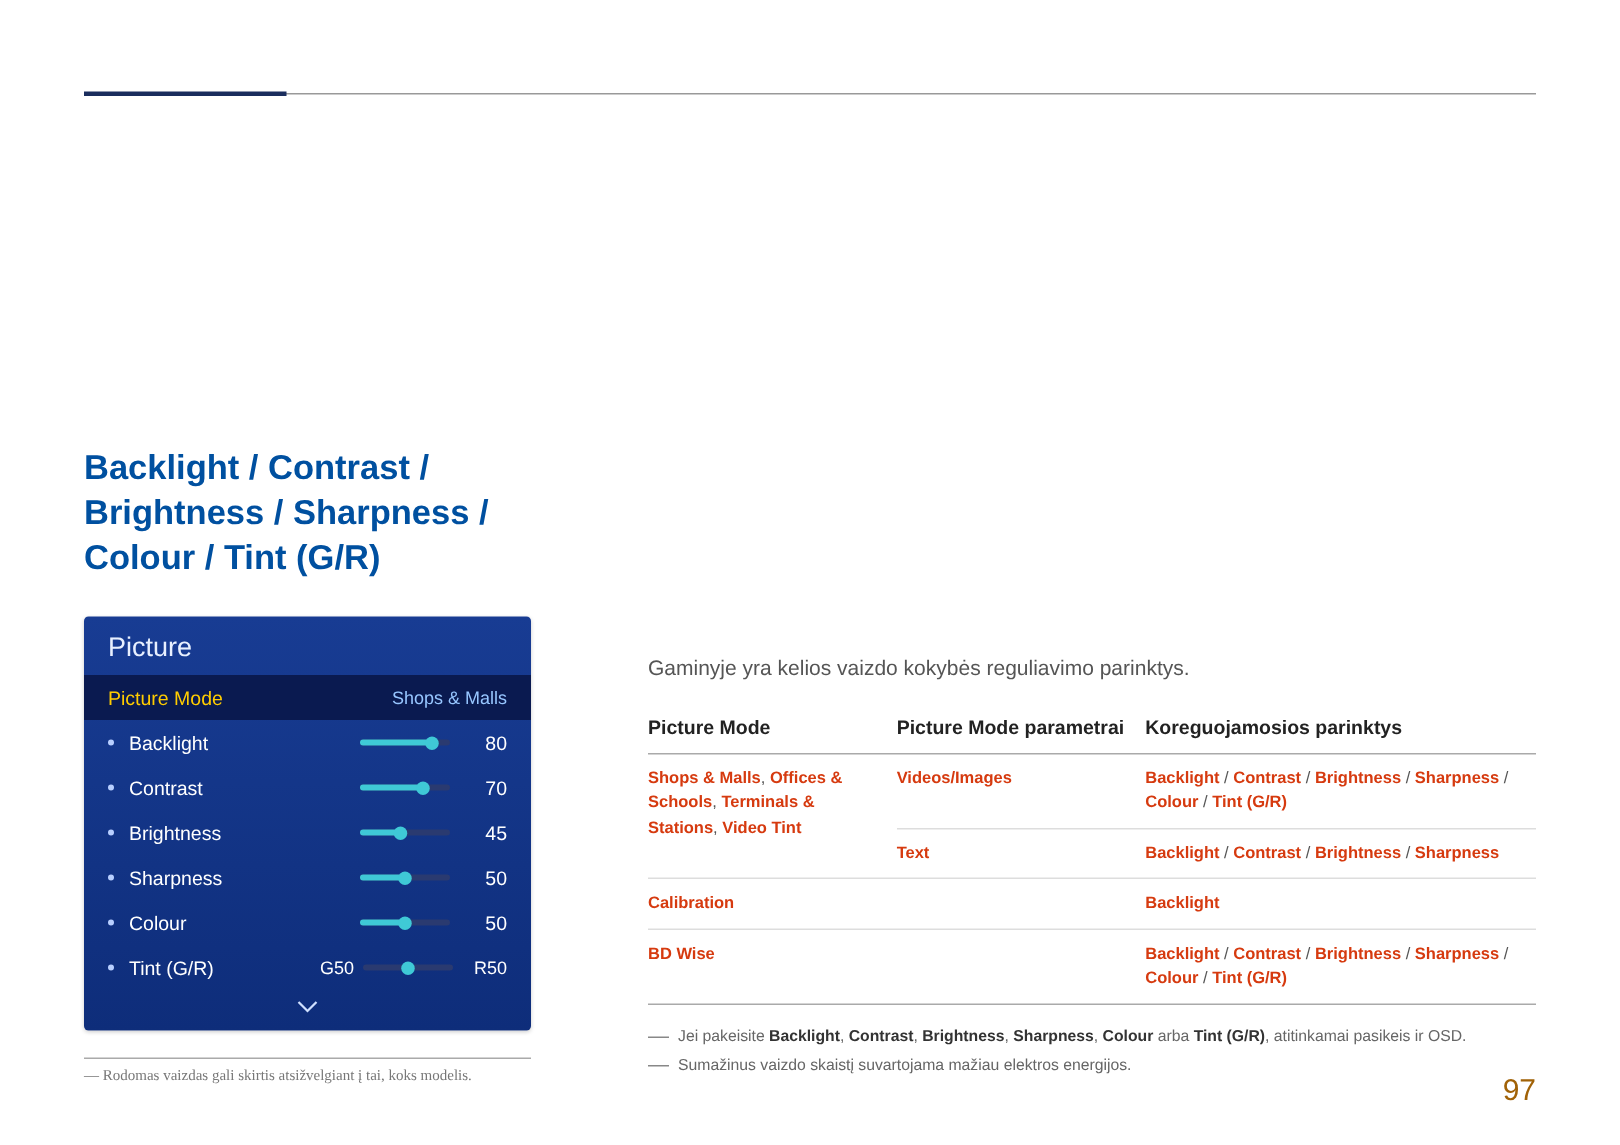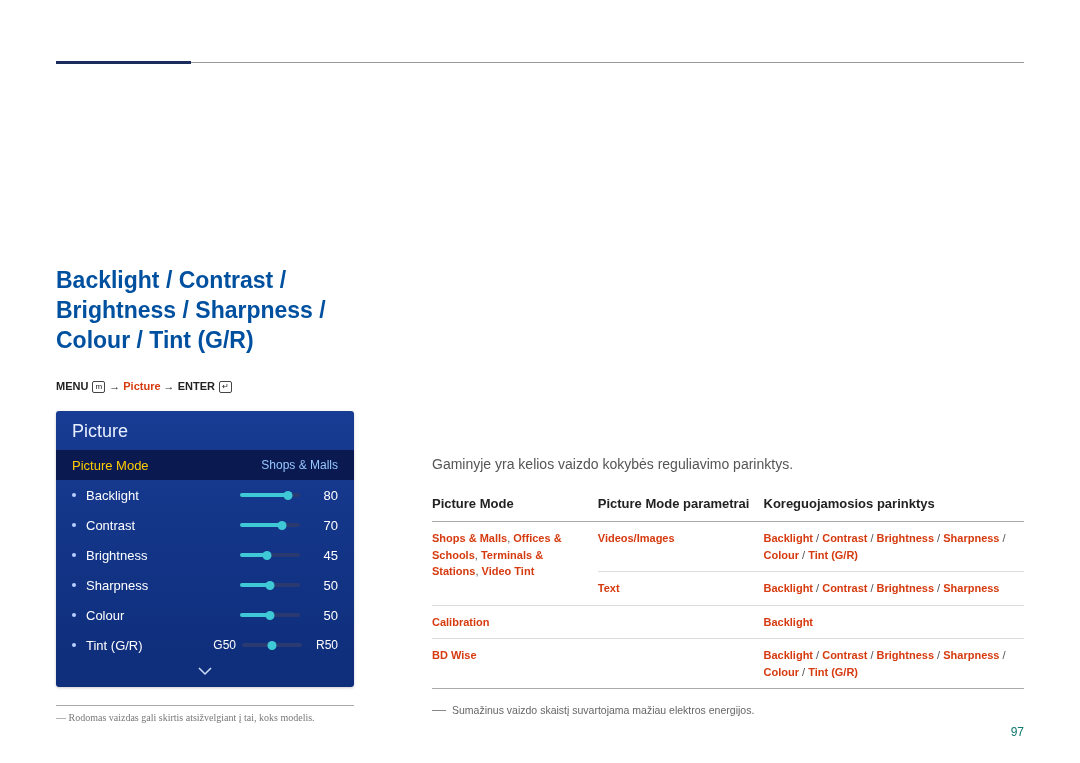--- a/index.html
+++ b/index.html
@@ -196,45 +196,38 @@
     width: 14px;
     border-top: 1px solid #888;
     margin-top: 7px;
     height: 0;
   }
   .notes b { color: #333; }
   .page-num {
     position: absolute;
     bottom: 24px;
     right: 56px;
-    font-size: 12px;
-    color: #0f766e;
+    font-size: 20px;
+    color: #a16207;
     margin-top: 16px;
   }
   .col-mode { width: 28%; }
   .col-param { width: 28%; }
   .col-adj { width: 44%; }
 </style>
 </head>
 <body>
 
 <div class="page-rule"></div>
 <div class="page-rule-bold"></div>
 
 <div class="content">
   <div class="left-col">
     <h1 class="main-title">Backlight / Contrast / Brightness / Sharpness / Colour / Tint (G/R)</h1>
 
-    <div class="menu-path">
-      <b>MENU</b>
-      <span class="menu-icon">m</span>
-      → <span class="hl">Picture</span>
-      → <b>ENTER</b>
-      <span class="enter-icon">↵</span>
-    </div>
 
     <div class="osd-panel">
       <div class="osd-title">Picture</div>
 
       <div class="osd-row highlight">
         <span class="label">Picture Mode</span>
         <span class="value">Shops &amp; Malls</span>
       </div>
 
       <div id="osd-rows">
@@ -348,19 +341,23 @@
             <td><span class="hl-n">BD Wise</span></td>
             <td></td>
             <td><span class="hl-n">Backlight</span><span class="sep"> / </span><span class="hl-n">Contrast</span><span class="sep"> / </span><span class="hl-n">Brightness</span><span class="sep"> / </span><span class="hl-n">Sharpness</span><span class="sep"> / </span><span class="hl-n">Colour</span><span class="sep"> / </span><span class="hl-n">Tint (G/R)</span></td>
           </tr>
         </tbody>
     </table>
 
     <div class="notes" id="notes-container">
         <div class="note-row">
           <div class="mark"></div>
+          <div>Jei pakeisite <b>Backlight</b>, <b>Contrast</b>, <b>Brightness</b>, <b>Sharpness</b>, <b>Colour</b> arba <b>Tint (G/R)</b>, atitinkamai pasikeis ir OSD.</div>
+        </div>
+        <div class="note-row">
+          <div class="mark"></div>
           <div>Sumažinus vaizdo skaistį suvartojama mažiau elektros energijos.</div>
         </div>
       </div>
   </div>
 </div>
 
 <div class="page-num">97</div>
 
 </body></html>

